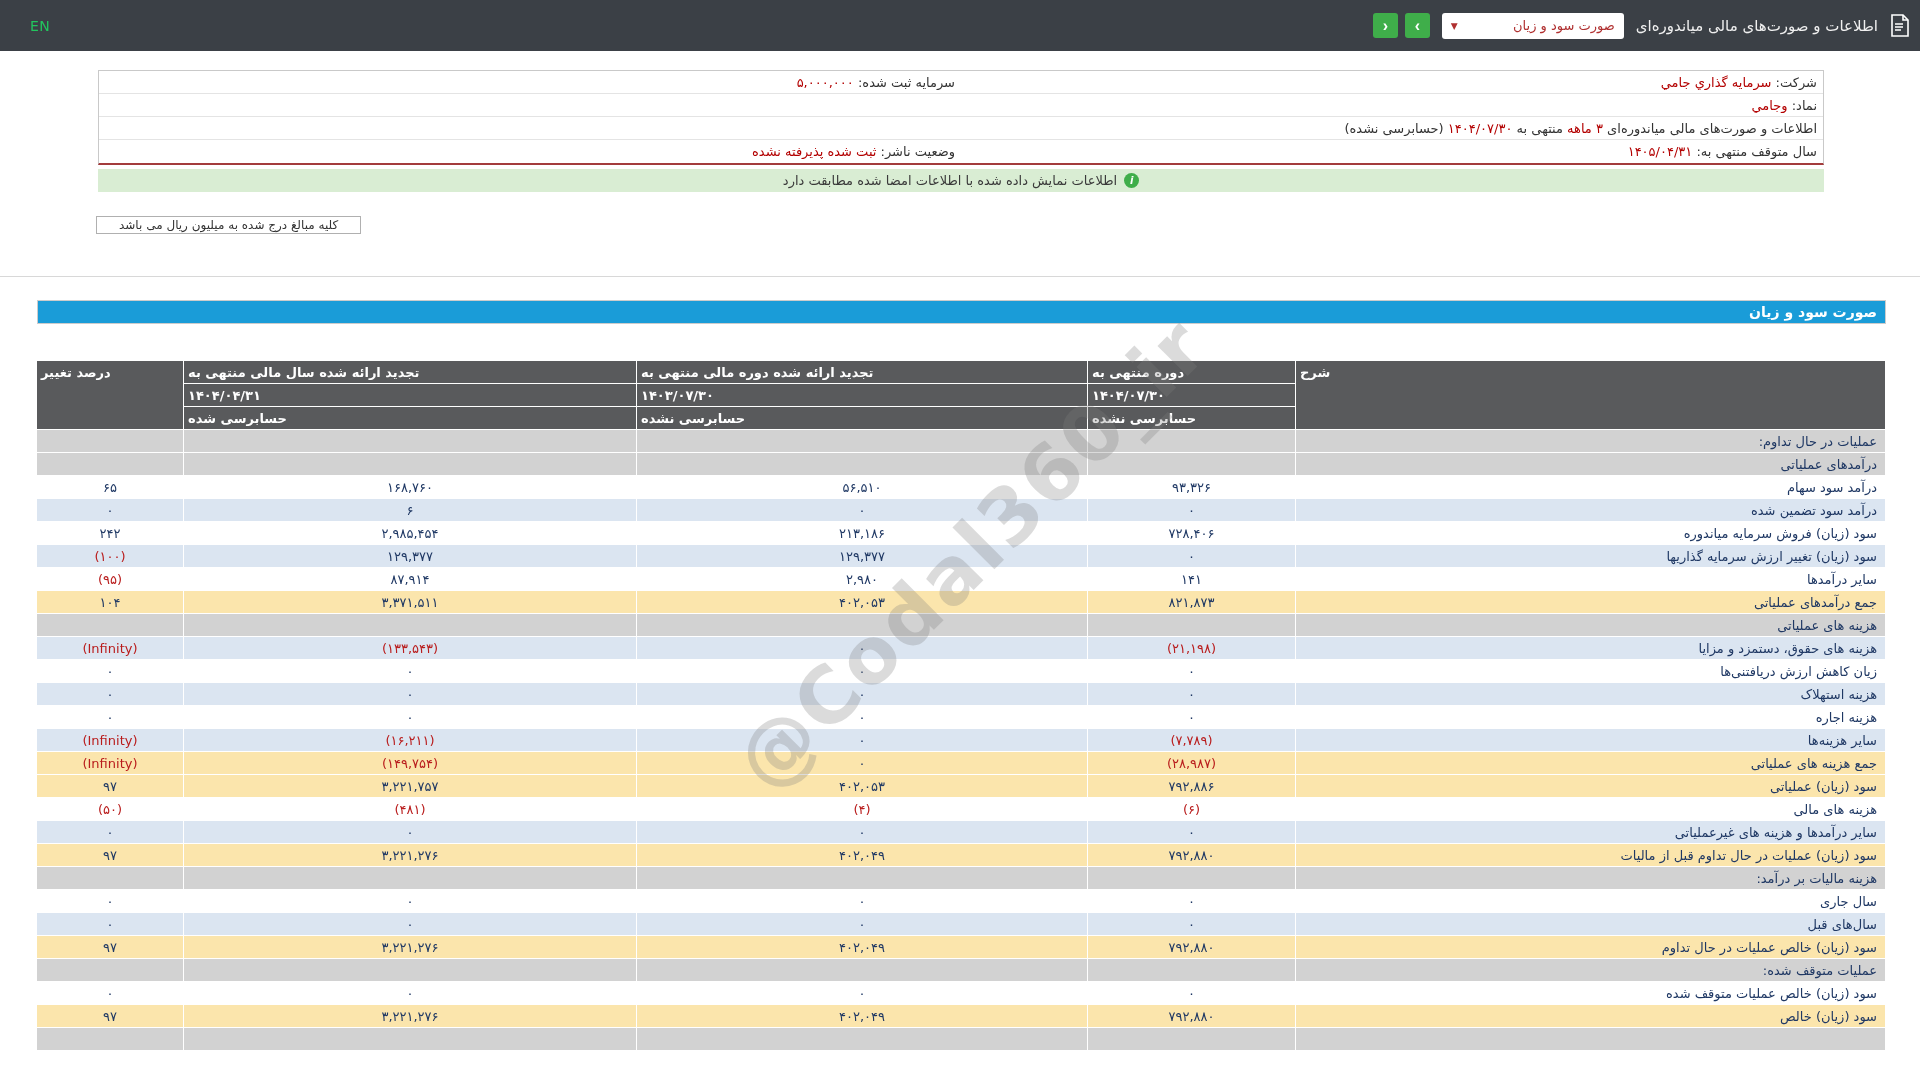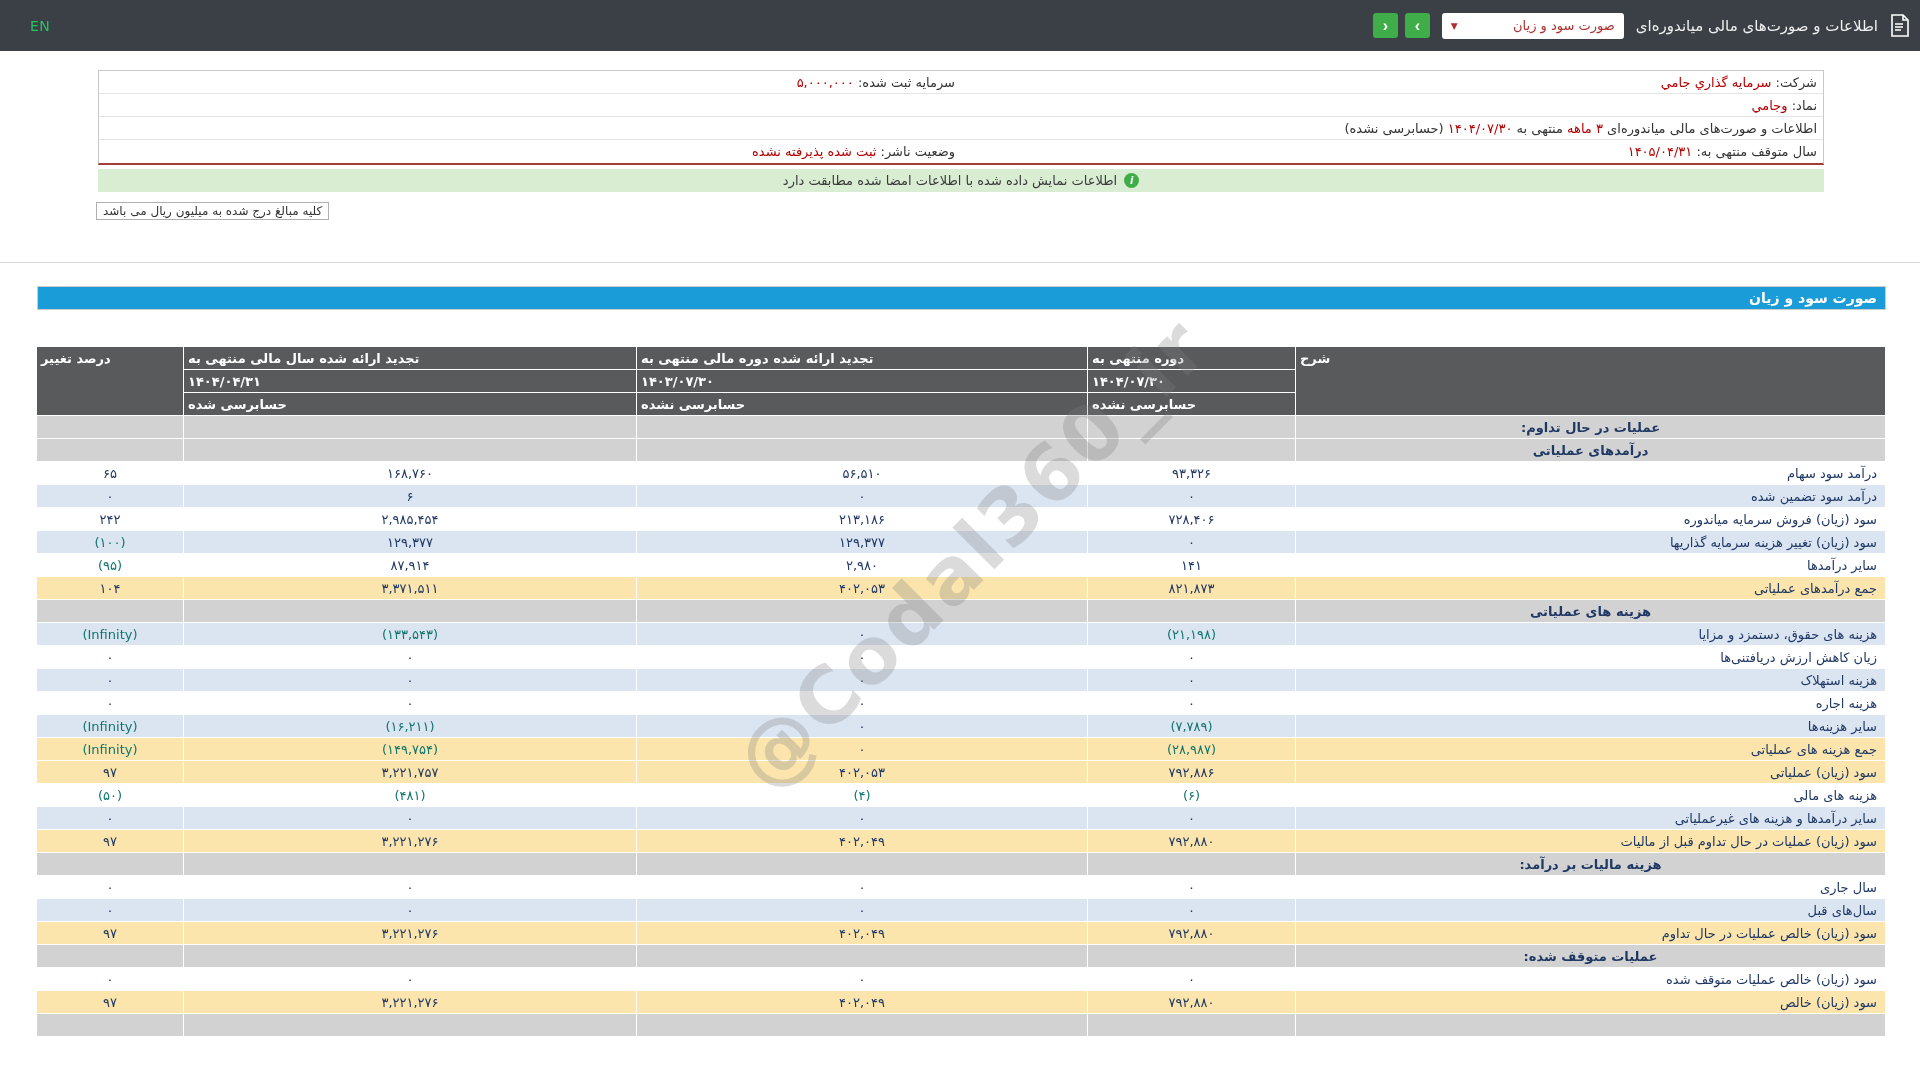--- a/index.html
+++ b/index.html
@@ -52,22 +52,22 @@
     font-size:13px; color:#3a3a3a;
   }
   .notice-icon {
     width:15px; height:15px; border-radius:50%; background:#3fae4a;
     color:#fff; font-size:10px; font-weight:bold; font-style:italic;
     display:flex; align-items:center; justify-content:center; flex:0 0 15px;
   }
 
   
   .units-tab {
-    width:max-content; margin:10px auto 0 96px;
-    border:1px solid #b0b0b0; padding:1px 6px;
+    width:max-content; margin:24px auto 0 96px;
+    border:1px solid #b0b0b0; padding:1px 22px;
     font-size:12px; color:#333; background:#fff;
   }
 
   .page-divider { margin-top:42px; border-top:1px solid #d8d8d8; width:100%; }
 
   
   .main { margin:23px 34px 0 37px; }
   .stmt-box { border:1px solid #ccc; }
   .stmt-title { height:22px; background:#1a9cd8; color:#fff; font-weight:bold; font-size:14px; line-height:22px; padding:0 8px; }
   .stmt-units { height:26px; background:#fff; font-weight:bold; font-size:14px; line-height:26px; padding:0 8px; color:#111; }
@@ -82,22 +82,22 @@
     white-space:nowrap; overflow:hidden;
   }
   .pl-table th.h-span { vertical-align:top; padding-top:4px; }
   .pl-table th.h-date { direction:ltr; }
   .pl-table tbody td {
     height:23px; border:1px solid #fff; padding:0 8px;
     white-space:nowrap; overflow:hidden;
   }
   td.c-label { text-align:right; color:#1f3864; }
   td.c-val { text-align:center; color:#1f3864; direction:ltr; }
-  td.neg { color:#0f766e; }
-  tr.row-section td { background:#d2d2d2; font-weight:bold;text-align:center; }
+  td.neg { color:#b91c1c; }
+  tr.row-section td { background:#d2d2d2; font-weight:normal; }
   tr.row-white td { background:#fff; }
   tr.row-blue  td { background:#dbe5f1; }
   tr.row-total td { background:#fbe5ac; }
 
   
   .watermark {
     position:absolute; left:658px; top:509px;
     transform:rotate(-45deg);
     font-size:78px; font-weight:bold; letter-spacing:3px;
     color:rgba(125,125,125,0.28);
@@ -237,21 +237,21 @@
           <td class="c-val">۰</td>
         </tr>
         <tr class="row-white">
           <td class="c-label">سود (زیان) فروش سرمایه میاندوره</td>
           <td class="c-val">۷۲۸,۴۰۶</td>
           <td class="c-val">۲۱۳,۱۸۶</td>
           <td class="c-val">۲,۹۸۵,۴۵۴</td>
           <td class="c-val">۲۴۲</td>
         </tr>
         <tr class="row-blue">
-          <td class="c-label">سود (زیان) تغییر هزینه سرمایه گذاریها</td>
+          <td class="c-label">سود (زیان) تغییر ارزش سرمایه گذاریها</td>
           <td class="c-val">۰</td>
           <td class="c-val">۱۲۹,۳۷۷</td>
           <td class="c-val">۱۲۹,۳۷۷</td>
           <td class="c-val neg">(۱۰۰)</td>
         </tr>
         <tr class="row-white">
           <td class="c-label">سایر درآمدها</td>
           <td class="c-val">۱۴۱</td>
           <td class="c-val">۲,۹۸۰</td>
           <td class="c-val">۸۷,۹۱۴</td>

